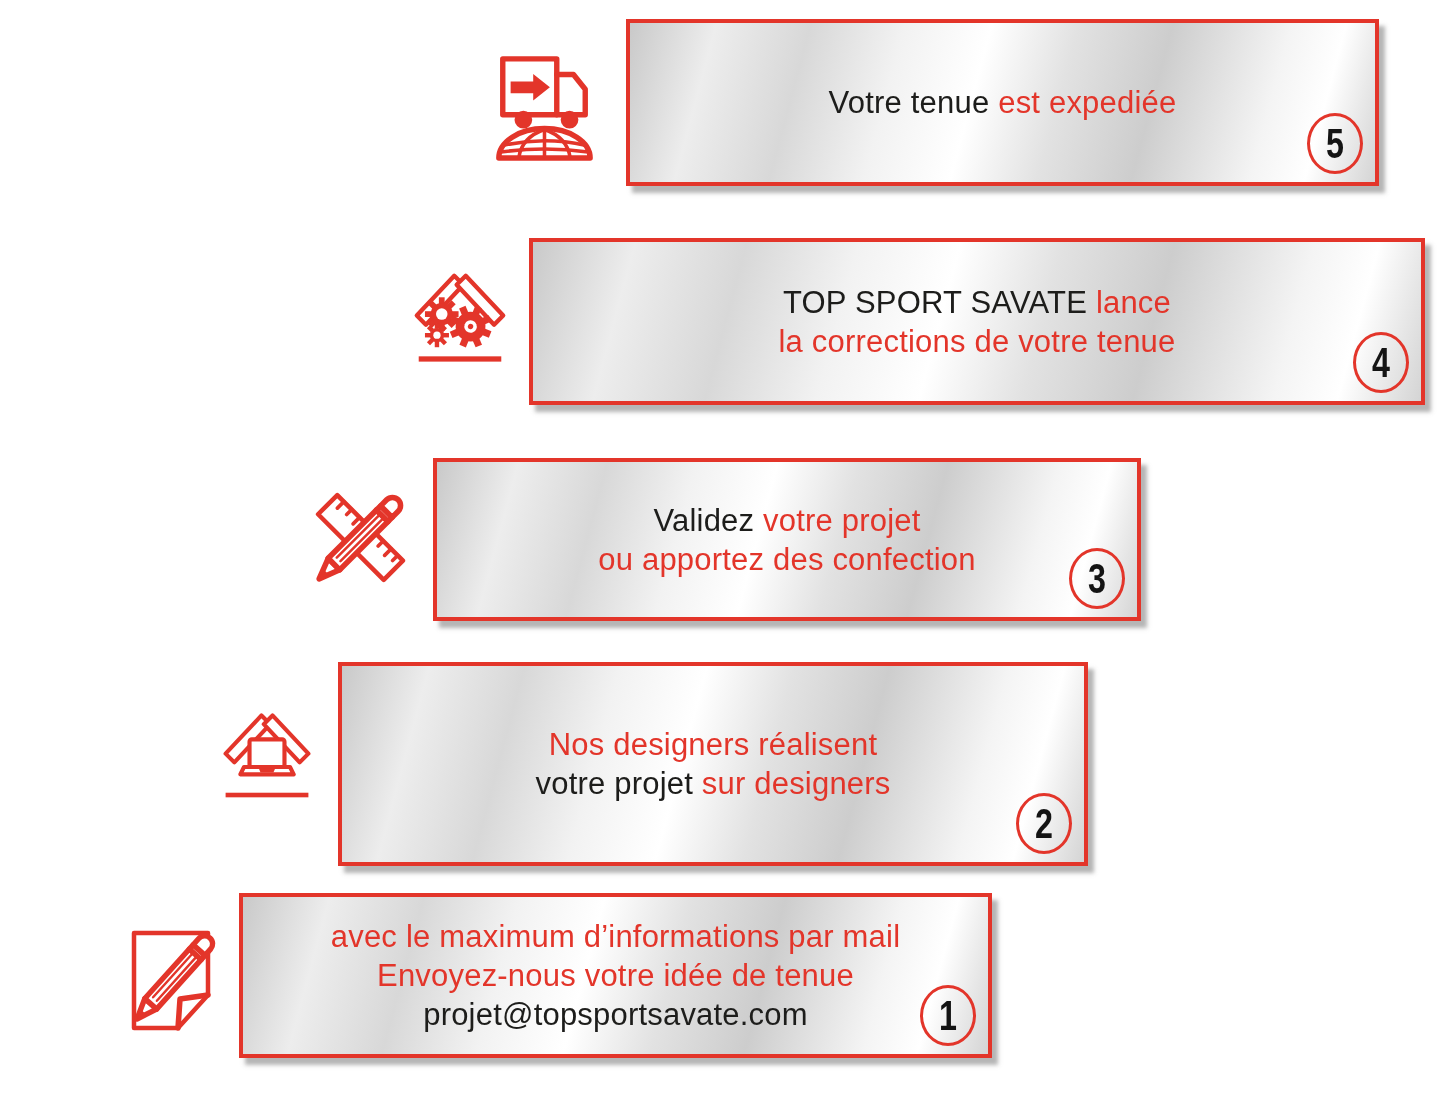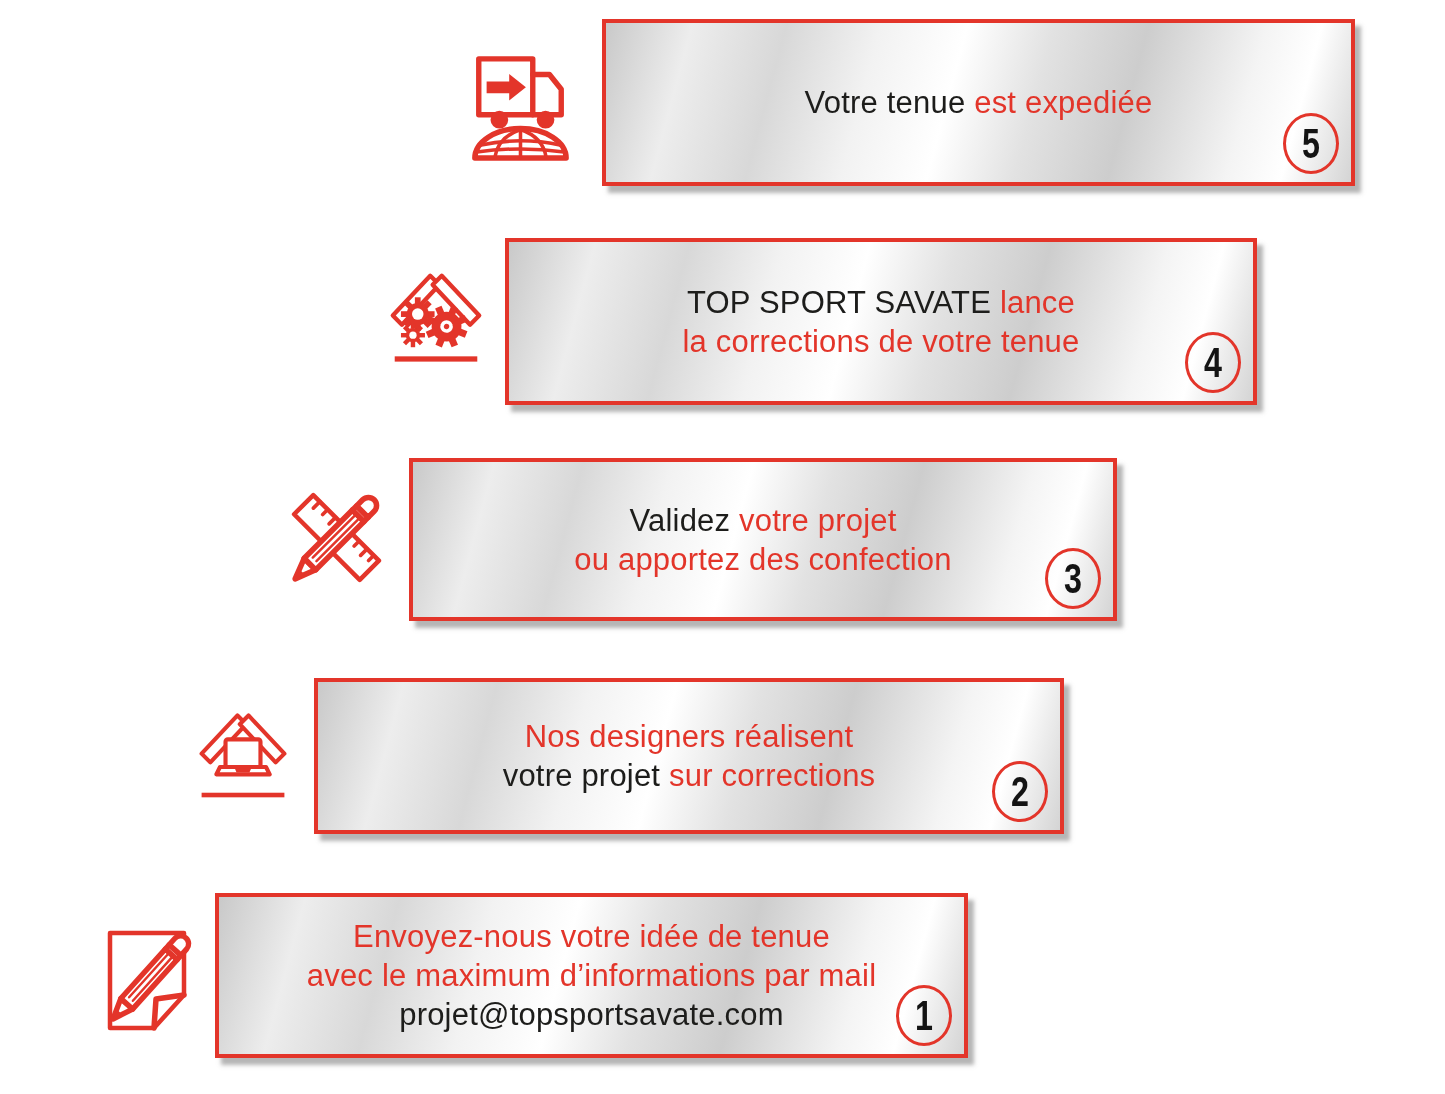--- a/index.html
+++ b/index.html
@@ -1,21 +1,21 @@
 <!DOCTYPE html>
 <html><head>
 <meta charset="utf-8">
 <style>
   html,body{margin:0;padding:0;}
   body{
     width:1445px;height:1094px;background:#ffffff;position:relative;overflow:hidden;
     font-family:"Liberation Sans", sans-serif;
   }
   .stage{position:absolute;inset:0;}
-  .step{position:absolute;inset:0;pointer-events:none;}
+  .step{position:absolute;inset:0;pointer-events:none;margin-left:24px;}
   .box{
     position:absolute;box-sizing:border-box;
     border:4px solid #e3352a;
     background:linear-gradient(105deg,
       #c9c9c9 0%, #ededed 11%, #d8d8d8 23%, #f2f2f2 35%, #ffffff 46%,
       #e2e2e2 57%, #cdcdcd 69%, #f4f4f4 84%, #ffffff 91%, #d4d4d4 100%);
     box-shadow:6px 7px 4px rgba(110,110,110,0.5);
     display:flex;align-items:center;justify-content:center;
   }
   .lines{text-align:center;font-size:31px;line-height:39px;letter-spacing:0.2px;}
@@ -25,25 +25,25 @@
   .badge{
     position:absolute;right:12px;bottom:8px;width:50px;height:55px;
     border:3.5px solid #e3352a;border-radius:50%;
     display:flex;align-items:center;justify-content:center;
   }
   .digit{font-weight:bold;font-size:43px;color:#141414;transform:scaleX(0.75);line-height:1;}
   .icon{position:absolute;}
   
   .s5 .box{left:602px;top:19px;width:753px;height:167px;}
   .s5 .icon{left:466px;top:44px;}
-  .s4 .box{left:505px;top:238px;width:752px;height:167px;align-items:center;}
+  .s4 .box{left:505px;top:238px;width:896px;height:167px;align-items:center;}
   .s4 .icon{left:388px;top:266px;}
   .s3 .box{left:409px;top:458px;width:708px;height:163px;}
   .s3 .icon{left:286px;top:487px;}
-  .s2 .box{left:314px;top:678px;width:750px;height:156px;}
+  .s2 .box{left:314px;top:662px;width:750px;height:204px;}
   .s2 .icon{left:197px;top:706px;}
   .s1 .box{left:215px;top:893px;width:753px;height:165px;}
   .s1 .icon{left:97px;top:921px;}
   
   .st{fill:none;stroke:#e3352a;stroke-width:5.5;stroke-linejoin:round;stroke-linecap:round;}
   .stw{fill:#ffffff;stroke:#e3352a;stroke-width:4.5;stroke-linejoin:round;stroke-linecap:round;}
   .thin{fill:none;stroke:#e3352a;stroke-width:3.6;stroke-linejoin:round;stroke-linecap:round;}
   .fl{fill:#e3352a;stroke:none;}
   .whole{fill:#ffffff;stroke:none;}
   .pst{fill:#ffffff;stroke:#e3352a;stroke-width:4.2;stroke-linejoin:round;stroke-linecap:round;}
@@ -184,40 +184,40 @@
         <use href="#roof"></use>
         <rect class="stw" x="31" y="36" width="38" height="30" rx="2.5"></rect>
         <path class="stw" d="M25 66 H75 L79 74 H21 Z"></path>
         <path class="fl" d="M41 67.5 H59 L57 72 H43 Z"></path>
         <rect class="fl" x="5" y="94" width="90" height="5"></rect>
       </svg>
     </div>
     <div class="box">
       <div class="lines">
         <div class="line"><span class="seg red">Nos designers réalisent</span></div>
-        <div class="line"><span class="seg black">votre projet </span><span class="seg red">sur corrections</span></div>
+        <div class="line"><span class="seg black">votre projet </span><span class="seg red">sur designers</span></div>
       </div>
       <div class="badge">
           <span class="digit">2</span>
         </div>
     </div>
   </div>
 
   <div class="step s1">
     <div class="icon">
       <svg width="100" height="117" viewBox="0 0 100 115">
         <path class="stw" d="M13 11 H87 V73 L57 106 H13 Z" fill="none"></path>
         <path class="st" d="M87 73 L59 77 L57 106" fill="none"></path>
         <use href="#pencil" transform="translate(16,97) rotate(-48) scale(1.28)"></use>
       </svg>
     </div>
     <div class="box">
       <div class="lines">
+        <div class="line"><span class="seg red">avec le maximum d’informations par mail</span></div>
         <div class="line"><span class="seg red">Envoyez-nous votre idée de tenue</span></div>
-        <div class="line"><span class="seg red">avec le maximum d’informations par mail</span></div>
         <div class="line"><span class="seg black">projet@topsportsavate.com</span></div>
       </div>
       <div class="badge">
           <span class="digit">1</span>
         </div>
     </div>
   </div>
 
 </div>
 

